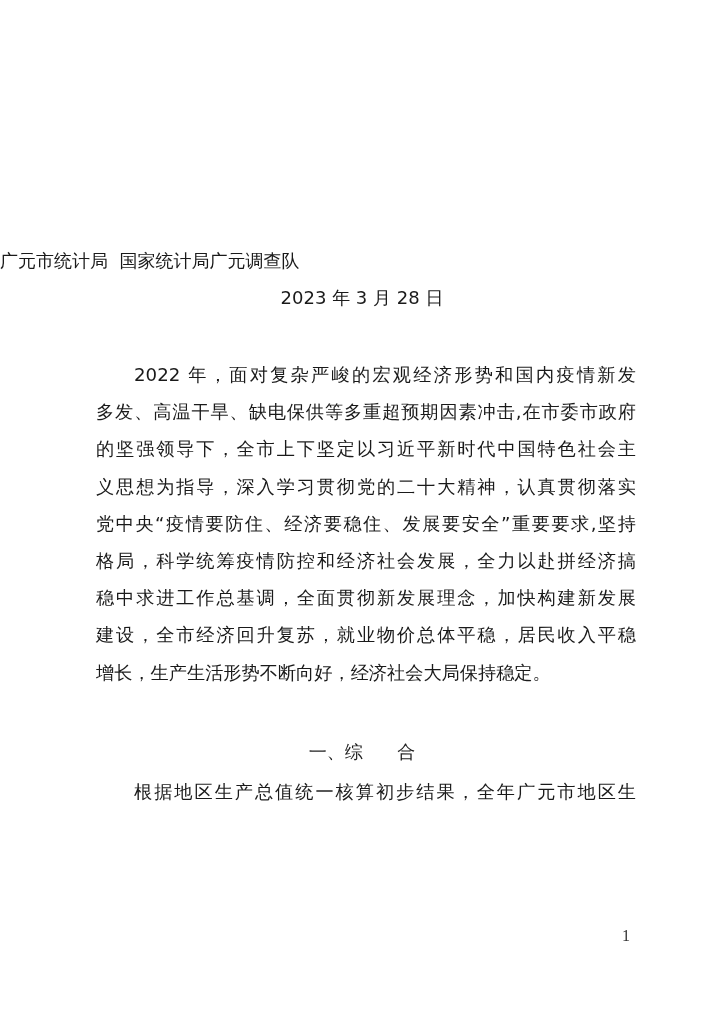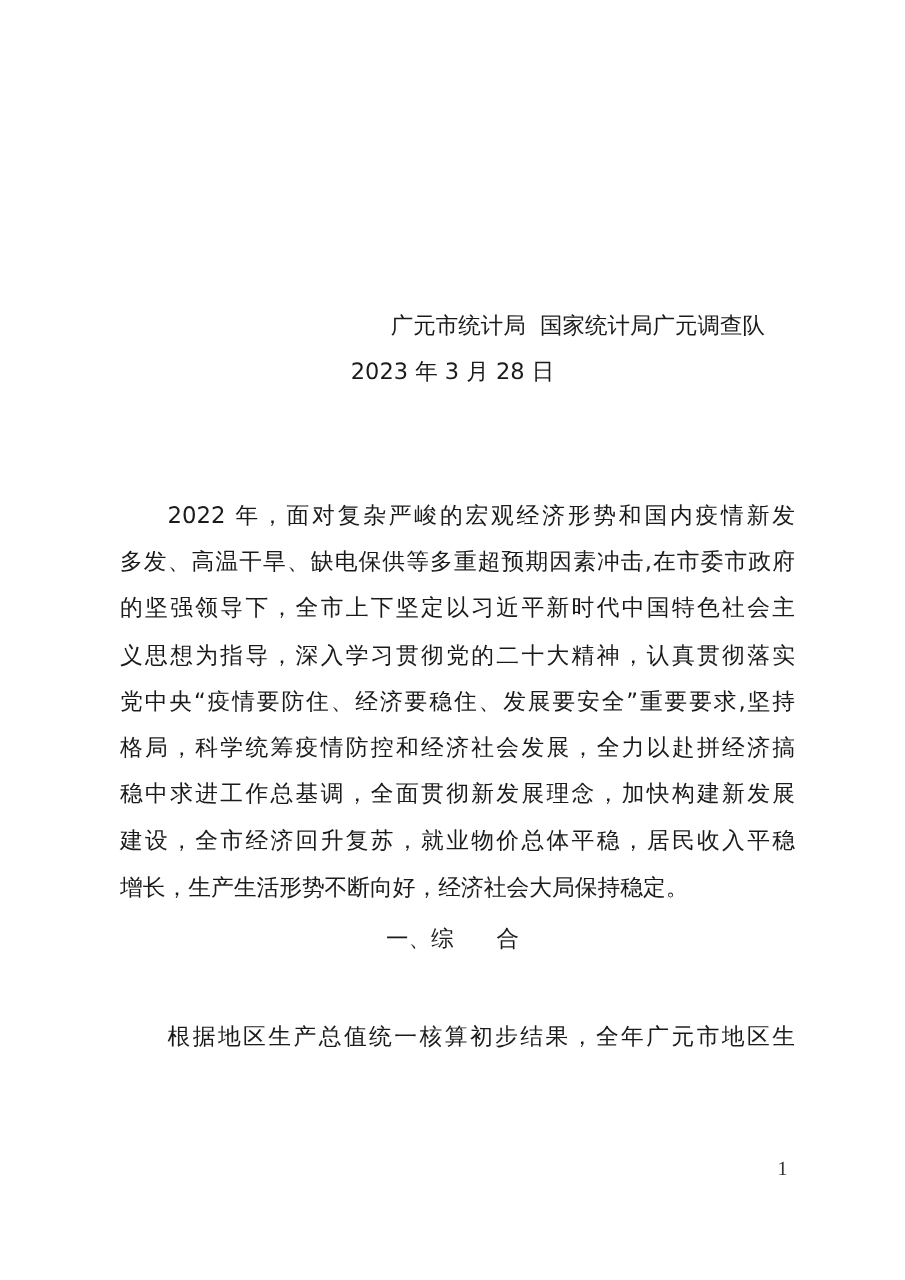--- a/index.html
+++ b/index.html
@@ -30,21 +30,21 @@
     font-size: 25px;
     letter-spacing: 0.2px;
     line-height: 40px;
     white-space: nowrap;
   }
   .issuer {
     position: absolute;
     top: 246px;
     left: 0;
     width: 612px;
-    text-align: right;
+    text-align: left;
     font-size: 18px;
     line-height: 30px;
     white-space: pre;
   }
   .date {
     position: absolute;
     top: 283px;
     left: 0;
     width: 724px;
     text-align: center;
@@ -52,21 +52,20 @@
     line-height: 30px;
   }
   .para {
     position: absolute;
     left: 96px;
     width: 540px;
     font-size: 18.2px;
     line-height: 37.2px;
     text-align: justify;
     text-align-last: left;
-    margin-top: 38px;
   }
   .para .line {
     display: block;
     white-space: nowrap;
     text-align-last: justify;
     text-align: justify;
   }
   .para .line.last {
     text-align-last: left;
   }

